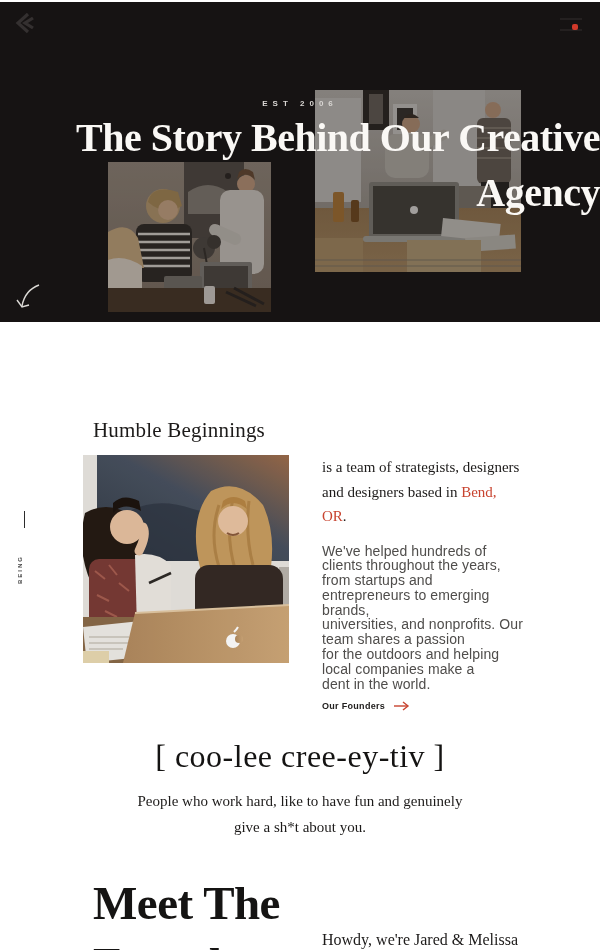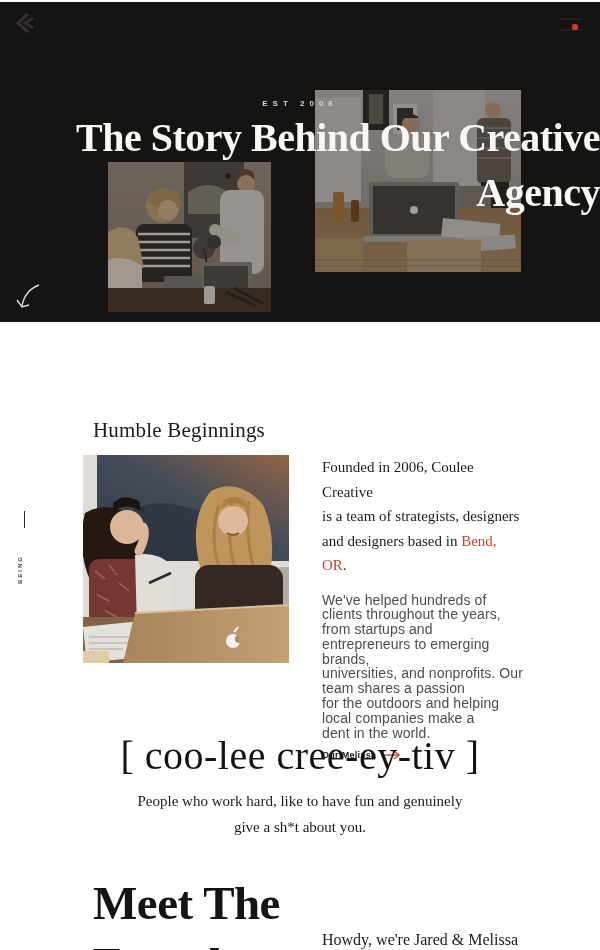--- a/index.html
+++ b/index.html
@@ -51,21 +51,21 @@
     font-size:14px; line-height:14.8px; color:#4f4d4b; letter-spacing:0.1px;
   }
   .cta { margin-top:10px; display:flex; align-items:center; gap:9px; cursor:pointer; width:max-content; }
   .cta-label {
     font-family:"Liberation Sans", sans-serif; font-size:9px; font-weight:700;
     color:#22201f; letter-spacing:0.3px;
   }
   
   .phonetic {
     position:absolute; left:0; top:737px; width:600px; text-align:center;
-    font-size:40px; line-height:38px; font-weight:500; color:#141312; letter-spacing:0.5px;
+    font-size:32px; line-height:38px; font-weight:500; color:#141312; letter-spacing:0.5px;
   }
   .phonetic-sub {
     position:absolute; left:0; top:788px; width:600px; text-align:center;
     font-size:15px; line-height:26px; font-weight:500; color:#1d1b1a;
   }
   
   .team-heading {
     position:absolute; left:93px; font-size:47px; line-height:56px;
     font-weight:700; color:#151413; letter-spacing:-0.5px;
   }
@@ -230,34 +230,33 @@
       <path d="M52 158 L206 150 L206 208 L40 208 Z" fill="url(#lid)"></path>
       <path d="M52 158 L206 150" stroke="#e3c9a4" stroke-width="2"></path>
       <circle cx="150" cy="186" r="7" fill="#ffffff"></circle>
       <circle cx="156" cy="184" r="4" fill="url(#lid)"></circle>
       <path d="M151 177 q3 -3 4 -5" stroke="#ffffff" stroke-width="2" fill="none"></path>
       <rect width="206" height="208" fill="#14100d" opacity="0.05"></rect>
     </svg>
   </div>
 
   <div class="about-col">
-    <div class="intro-line">Founded in 2006, Coulee Creative</div>
     <div class="intro-line">is a team of strategists, designers</div>
     <div class="intro-line"><span>and designers based in </span><span class="intro-link">Bend, OR</span><span>.</span></div>
 
     <div class="about-body">
       <div>We've helped hundreds of clients throughout the years,</div>
       <div>from startups and entrepreneurs to emerging brands,</div>
       <div>universities, and nonprofits. Our team shares a passion</div>
       <div>for the outdoors and helping local companies make a</div>
       <div>dent in the world.</div>
     </div>
 
     <div class="cta">
-      <span class="cta-label">Our Melissa</span>
+      <span class="cta-label">Our Founders</span>
       <svg width="16" height="10" viewBox="0 0 16 10">
         <path d="M0 5 H13" stroke="#c8432f" stroke-width="1.4" fill="none"></path>
         <path d="M9 1 L14 5 L9 9" stroke="#c8432f" stroke-width="1.4" fill="none"></path>
       </svg>
     </div>
   </div>
 
   <div class="phonetic">[ coo-lee cree-ey-tiv ]</div>
   <div class="phonetic-sub">
     <div>People who work hard, like to have fun and genuinely</div>

